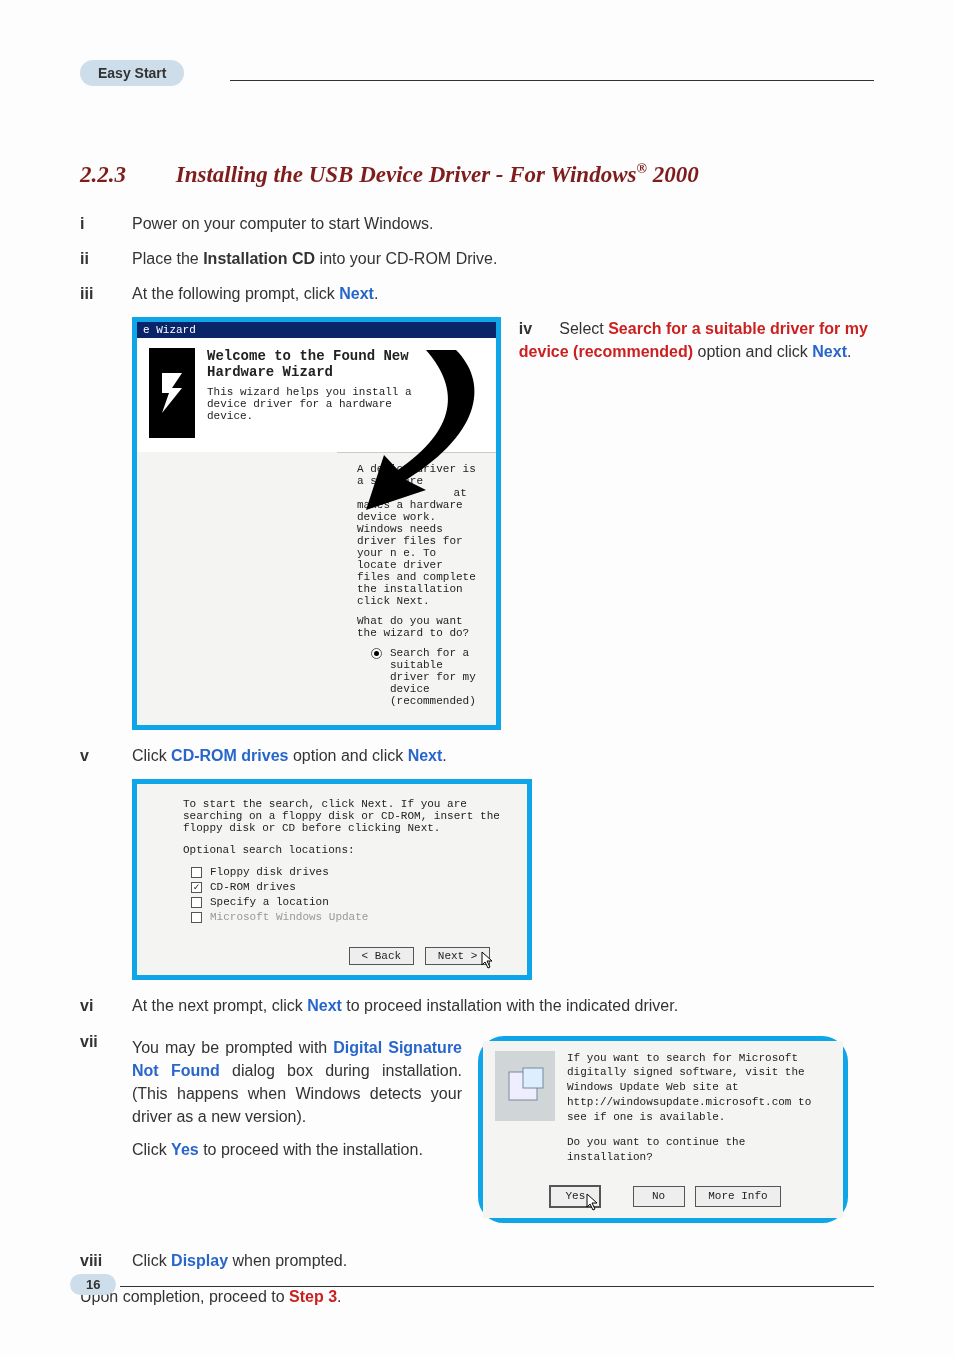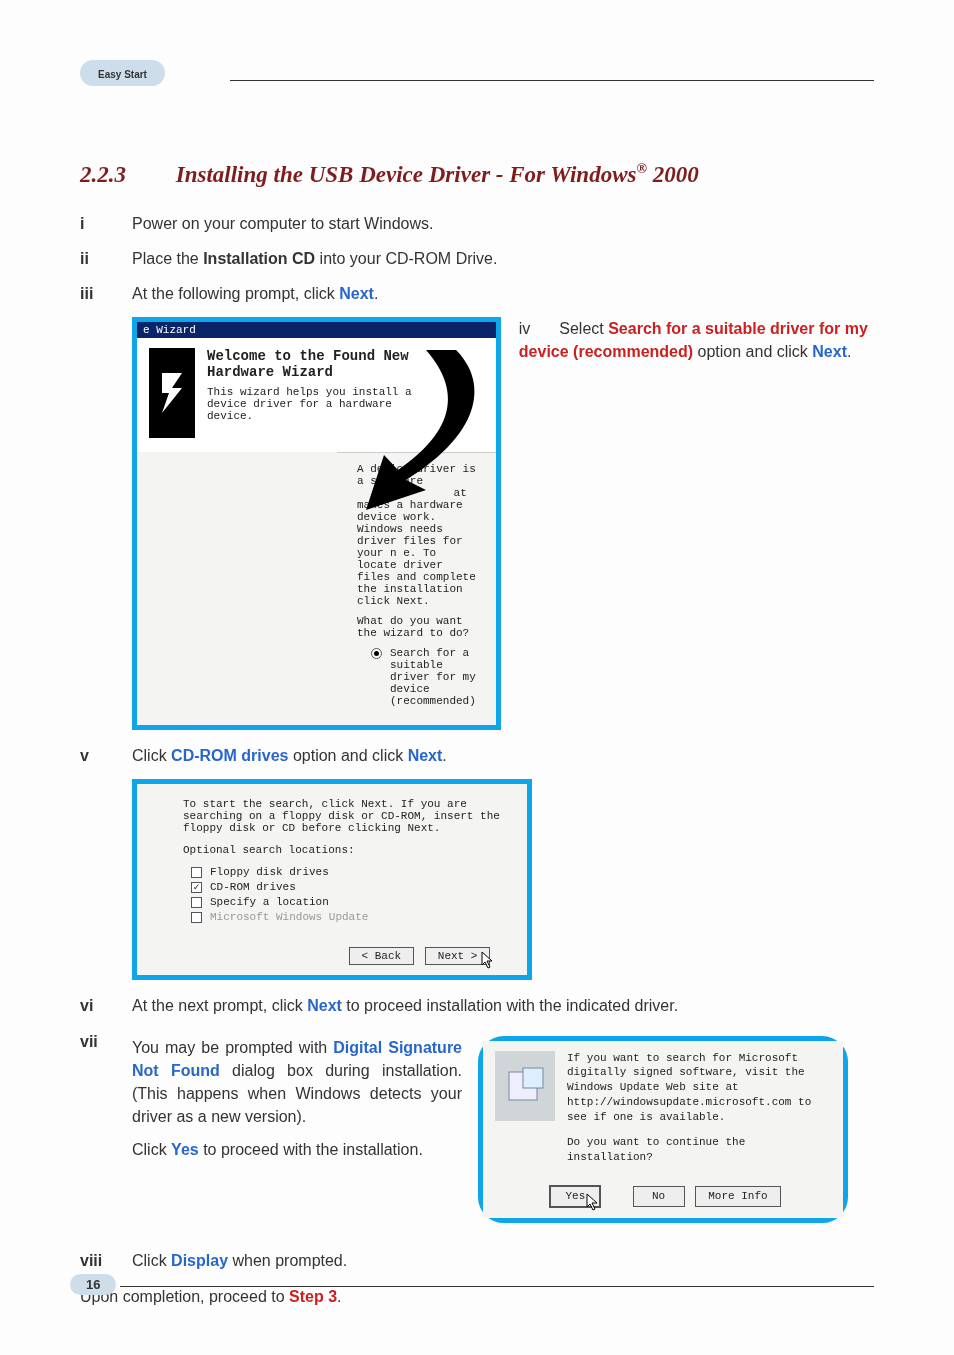--- a/index.html
+++ b/index.html
@@ -13,21 +13,21 @@
     padding: 60px 80px 40px 80px;
   }
   .top-pill {
     display: inline-block;
     background: #cdddea;
     border-radius: 14px;
     padding: 4px 18px 4px 18px;
     margin-bottom: 2px;
     position: relative;
   }
-  .top-pill-text { font-weight: bold; font-size: 10px; color: #333; }
+  .top-pill-text { font-weight: bold; font-size: 14px; color: #333; }
   .top-line { border: none; border-top: 1px solid #333; margin-top: -8px; margin-left: 150px; }
   .section-heading { color: #7f1d1d; font-weight: bold; font-size: 23px; margin-top: 80px; font-family: Georgia, 'Times New Roman', serif; font-style: italic; }
   .section-heading .num { display: inline-block; width: 90px; }
   .section-heading sup { font-size: 14px; vertical-align: super; }
   .steps { margin-top: 24px; font-size: 16px; color: #333; }
   .step-row { display: flex; margin-bottom: 12px; line-height: 1.45; }
   .step-key { width: 52px; font-weight: bold; flex-shrink: 0; }
   .step-body { flex: 1; }
   .bold { font-weight: bold; }
   .blue { color: #2866cc; font-weight: bold; }
@@ -44,21 +44,21 @@
   .wizard1-right-top { flex:1; }
   .wizard1-title { font-weight: bold; font-size: 14px; margin-bottom: 6px; }
   .wizard1-desc { font-size: 11px; max-width: 230px; }
   .arrow-wrap { position: absolute; top: 18px; right: -20px; width: 290px; height: 200px; pointer-events:none; }
   .wizard2-body { padding: 10px 20px 14px 20px; background:#f4f4f2; margin-left: 200px; border-top: 1px solid #ccc; }
   .wizard2-para { margin-bottom: 8px; }
   .radio-row { display:flex; align-items:flex-start; margin: 4px 0 4px 14px; }
   .radio-dot { width:11px; height:11px; border:1px solid #555; border-radius:50%; margin-right:8px; margin-top:1px; background:#fff; display:flex; align-items:center; justify-content:center; flex-shrink:0; }
   .radio-dot.sel::after { content:''; width:5px; height:5px; background:#000; border-radius:50%; }
   .iv-block { margin-left: 18px; font-size:16px; line-height:1.45; }
-  .iv-block .step-key2 { font-weight:normal; display:inline-block; width:36px; vertical-align:top; }
+  .iv-block .step-key2 { font-weight:bold; display:inline-block; width:36px; vertical-align:top; }
 
   .wizard3 { width: 400px; margin-left: 52px; margin-top: 8px; margin-bottom: 14px; padding: 14px 16px 10px 46px; position:relative; }
   .wizard3 .para { margin-bottom: 10px; }
   .chk-row { display:flex; align-items:flex-end; margin: 3px 0 3px 8px; }
   .chk-box { width:11px; height:11px; border:1px solid #555; margin-right:8px; background:#fff; display:flex; align-items:center; justify-content:center; font-size:9px; line-height:1; }
   .chk-box.checked::after { content:'✓'; font-size:10px; }
   .disabled { color:#999; }
   .btn-row { text-align:right; margin-top: 18px; }
   .btn { display:inline-block; border:1px solid #555; background:#eee; padding:2px 12px; font-size:11px; margin-left:4px; min-width:52px; text-align:center; }
 

